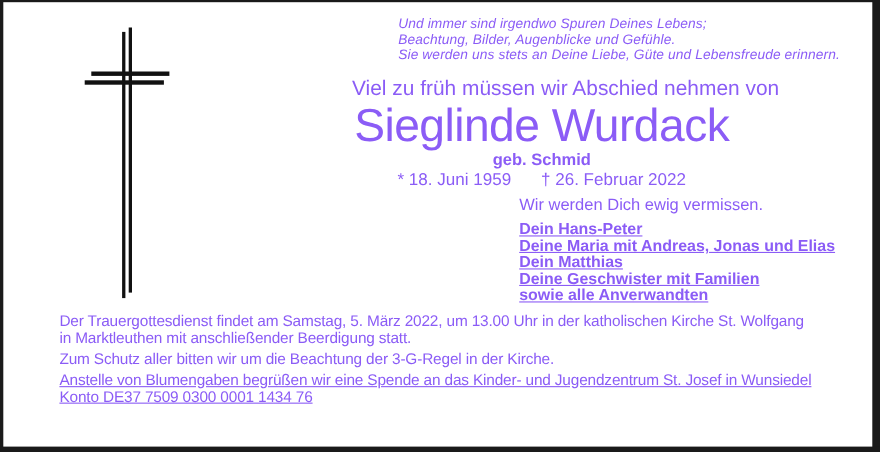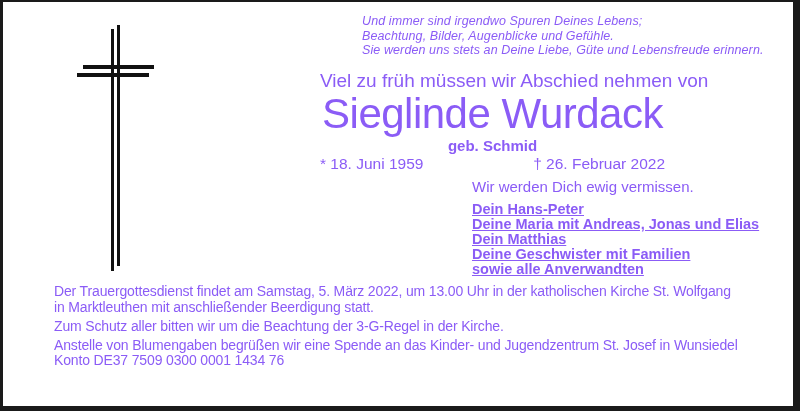--- a/index.html
+++ b/index.html
@@ -61,21 +61,21 @@
     line-height: 44px;
     white-space: nowrap;
   }
   .maiden-name {
     font-size: 15px;
     font-weight: bold;
     line-height: 16.5px;
   }
   .life-dates {
     display: flex;
-    justify-content: space-between;
+    justify-content: center;
     gap: 27px;
     font-size: 15.5px;
     line-height: 17.5px;
     white-space: nowrap;
   }
 
   
   .farewell-line {
     position: absolute;
     left: 472px; top: 178px;
@@ -96,21 +96,21 @@
   
   .service {
     position: absolute;
     left: 54px; top: 284px;
     width: 716px;
     font-size: 14px;
     line-height: 15.5px;
     letter-spacing: -0.15px;
   }
   .service .para      { margin: 0; }
-  .service .para + .para.gap-sm { margin-top: 3px; }
+  .service .para + .para.gap-sm { margin-top: 3px; text-decoration: underline; }
   .service .para + .para.gap-md { margin-top: 4px; }
   .service .para + .para.gap-lg { margin-top: 6px; }
   .service .text-line { white-space: nowrap; }
 </style>
 </head>
 <body>
 
 <div class="page">
 
   <div class="frame frame-top"></div>

